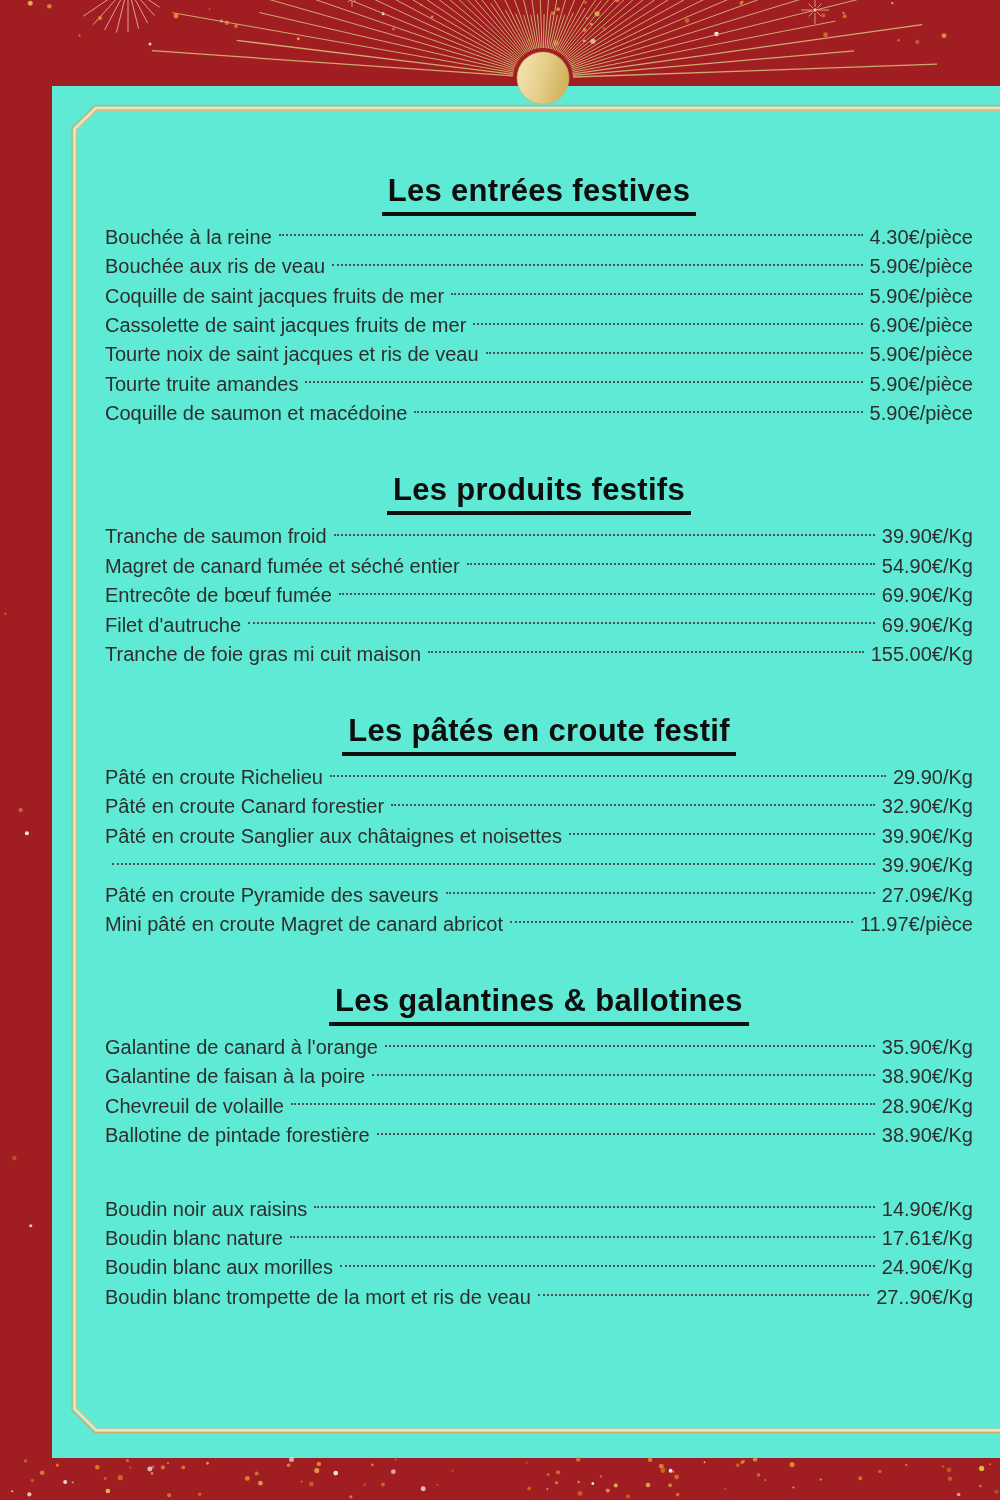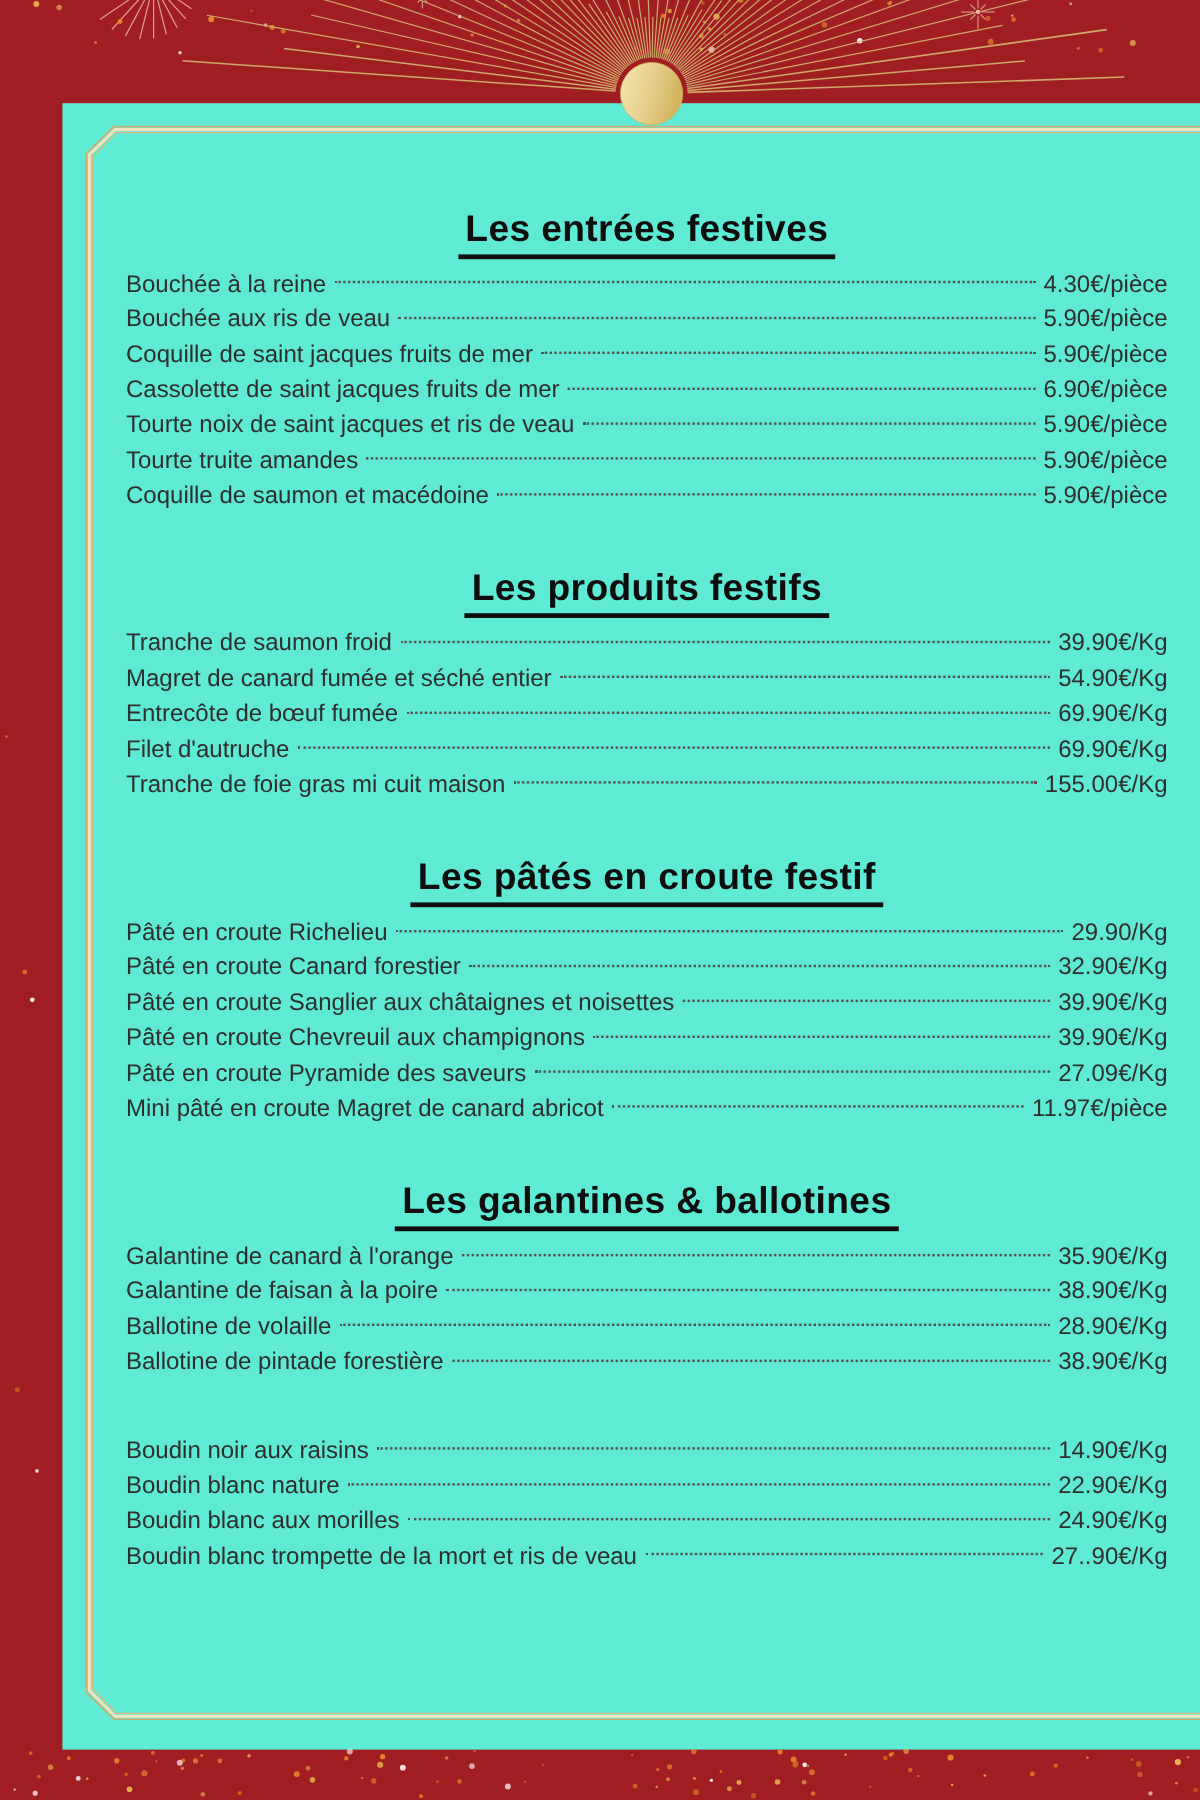--- a/index.html
+++ b/index.html
@@ -155,21 +155,20 @@
     <span class="item-price">32.90€/Kg</span>
   </div>
 
   <div class="row">
     <span class="item-name">Pâté en croute Sanglier aux châtaignes et noisettes</span>
     <span class="leader"></span>
     <span class="item-price">39.90€/Kg</span>
   </div>
 
   <div class="row">
-    <span class="item-name">Pâté en croute Chevreuil aux champignons</span>
     <span class="leader"></span>
     <span class="item-price">39.90€/Kg</span>
   </div>
 
   <div class="row">
     <span class="item-name">Pâté en croute Pyramide des saveurs</span>
     <span class="leader"></span>
     <span class="item-price">27.09€/Kg</span>
   </div>
 
@@ -192,21 +191,21 @@
     <span class="item-price">35.90€/Kg</span>
   </div>
 
   <div class="row">
     <span class="item-name">Galantine de faisan à la poire</span>
     <span class="leader"></span>
     <span class="item-price">38.90€/Kg</span>
   </div>
 
   <div class="row">
-    <span class="item-name">Ballotine de volaille</span>
+    <span class="item-name">Chevreuil de volaille</span>
     <span class="leader"></span>
     <span class="item-price">28.90€/Kg</span>
   </div>
 
   <div class="row">
     <span class="item-name">Ballotine de pintade forestière</span>
     <span class="leader"></span>
     <span class="item-price">38.90€/Kg</span>
   </div>
 </div>
@@ -216,21 +215,21 @@
     <div class="items">
   <div class="row">
     <span class="item-name">Boudin noir aux raisins</span>
     <span class="leader"></span>
     <span class="item-price">14.90€/Kg</span>
   </div>
 
   <div class="row">
     <span class="item-name">Boudin blanc nature</span>
     <span class="leader"></span>
-    <span class="item-price">22.90€/Kg</span>
+    <span class="item-price">17.61€/Kg</span>
   </div>
 
   <div class="row">
     <span class="item-name">Boudin blanc aux morilles</span>
     <span class="leader"></span>
     <span class="item-price">24.90€/Kg</span>
   </div>
 
   <div class="row">
     <span class="item-name">Boudin blanc trompette de la mort et ris de veau</span>

